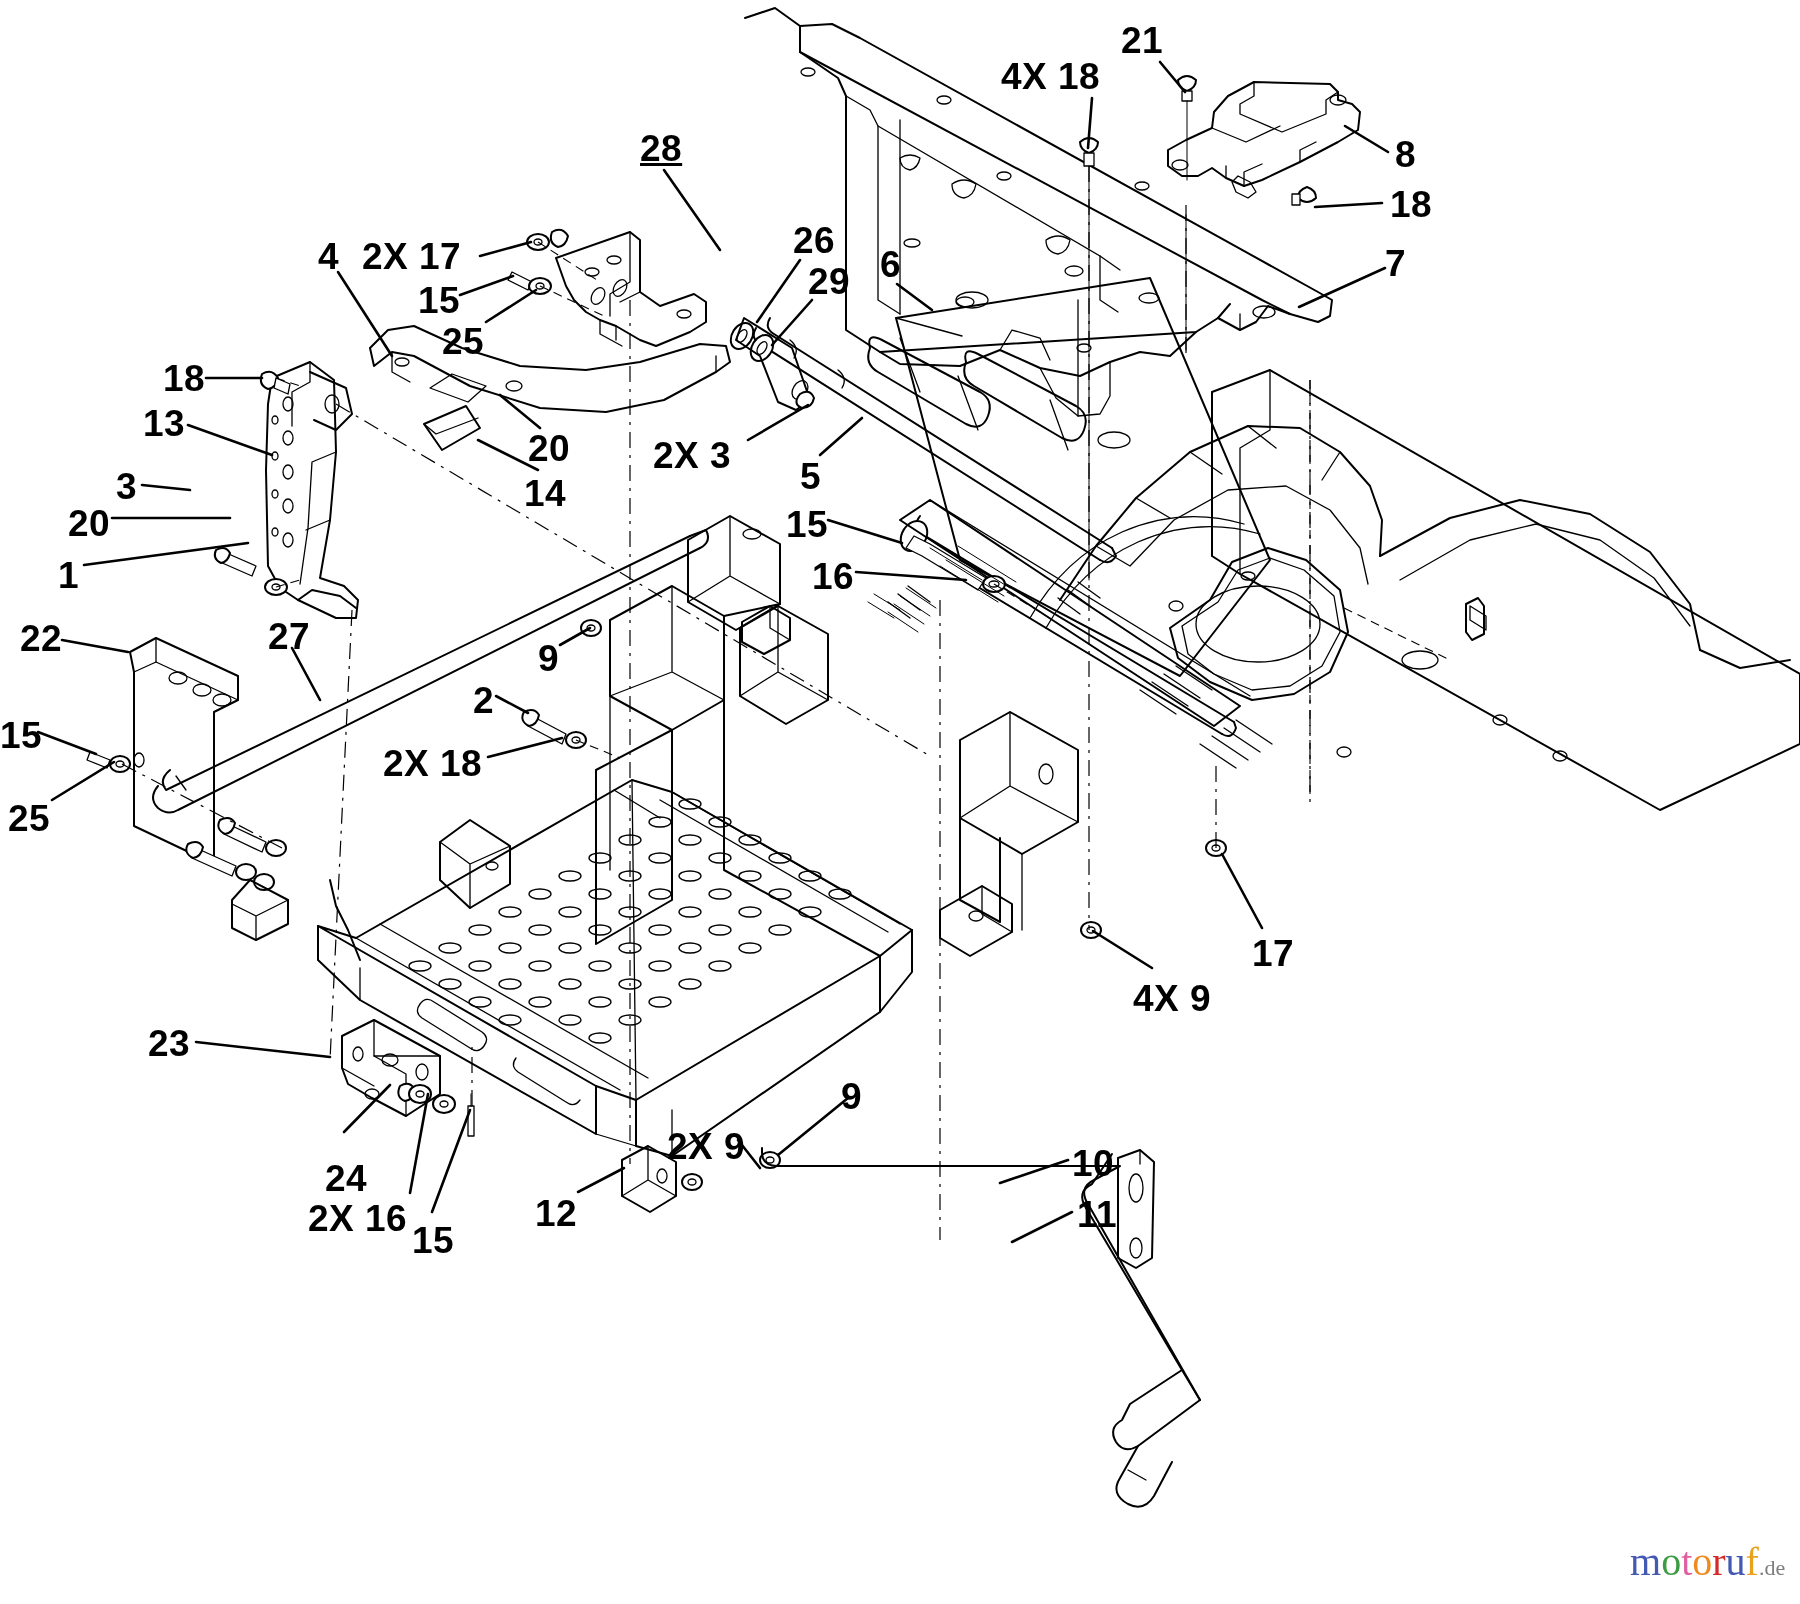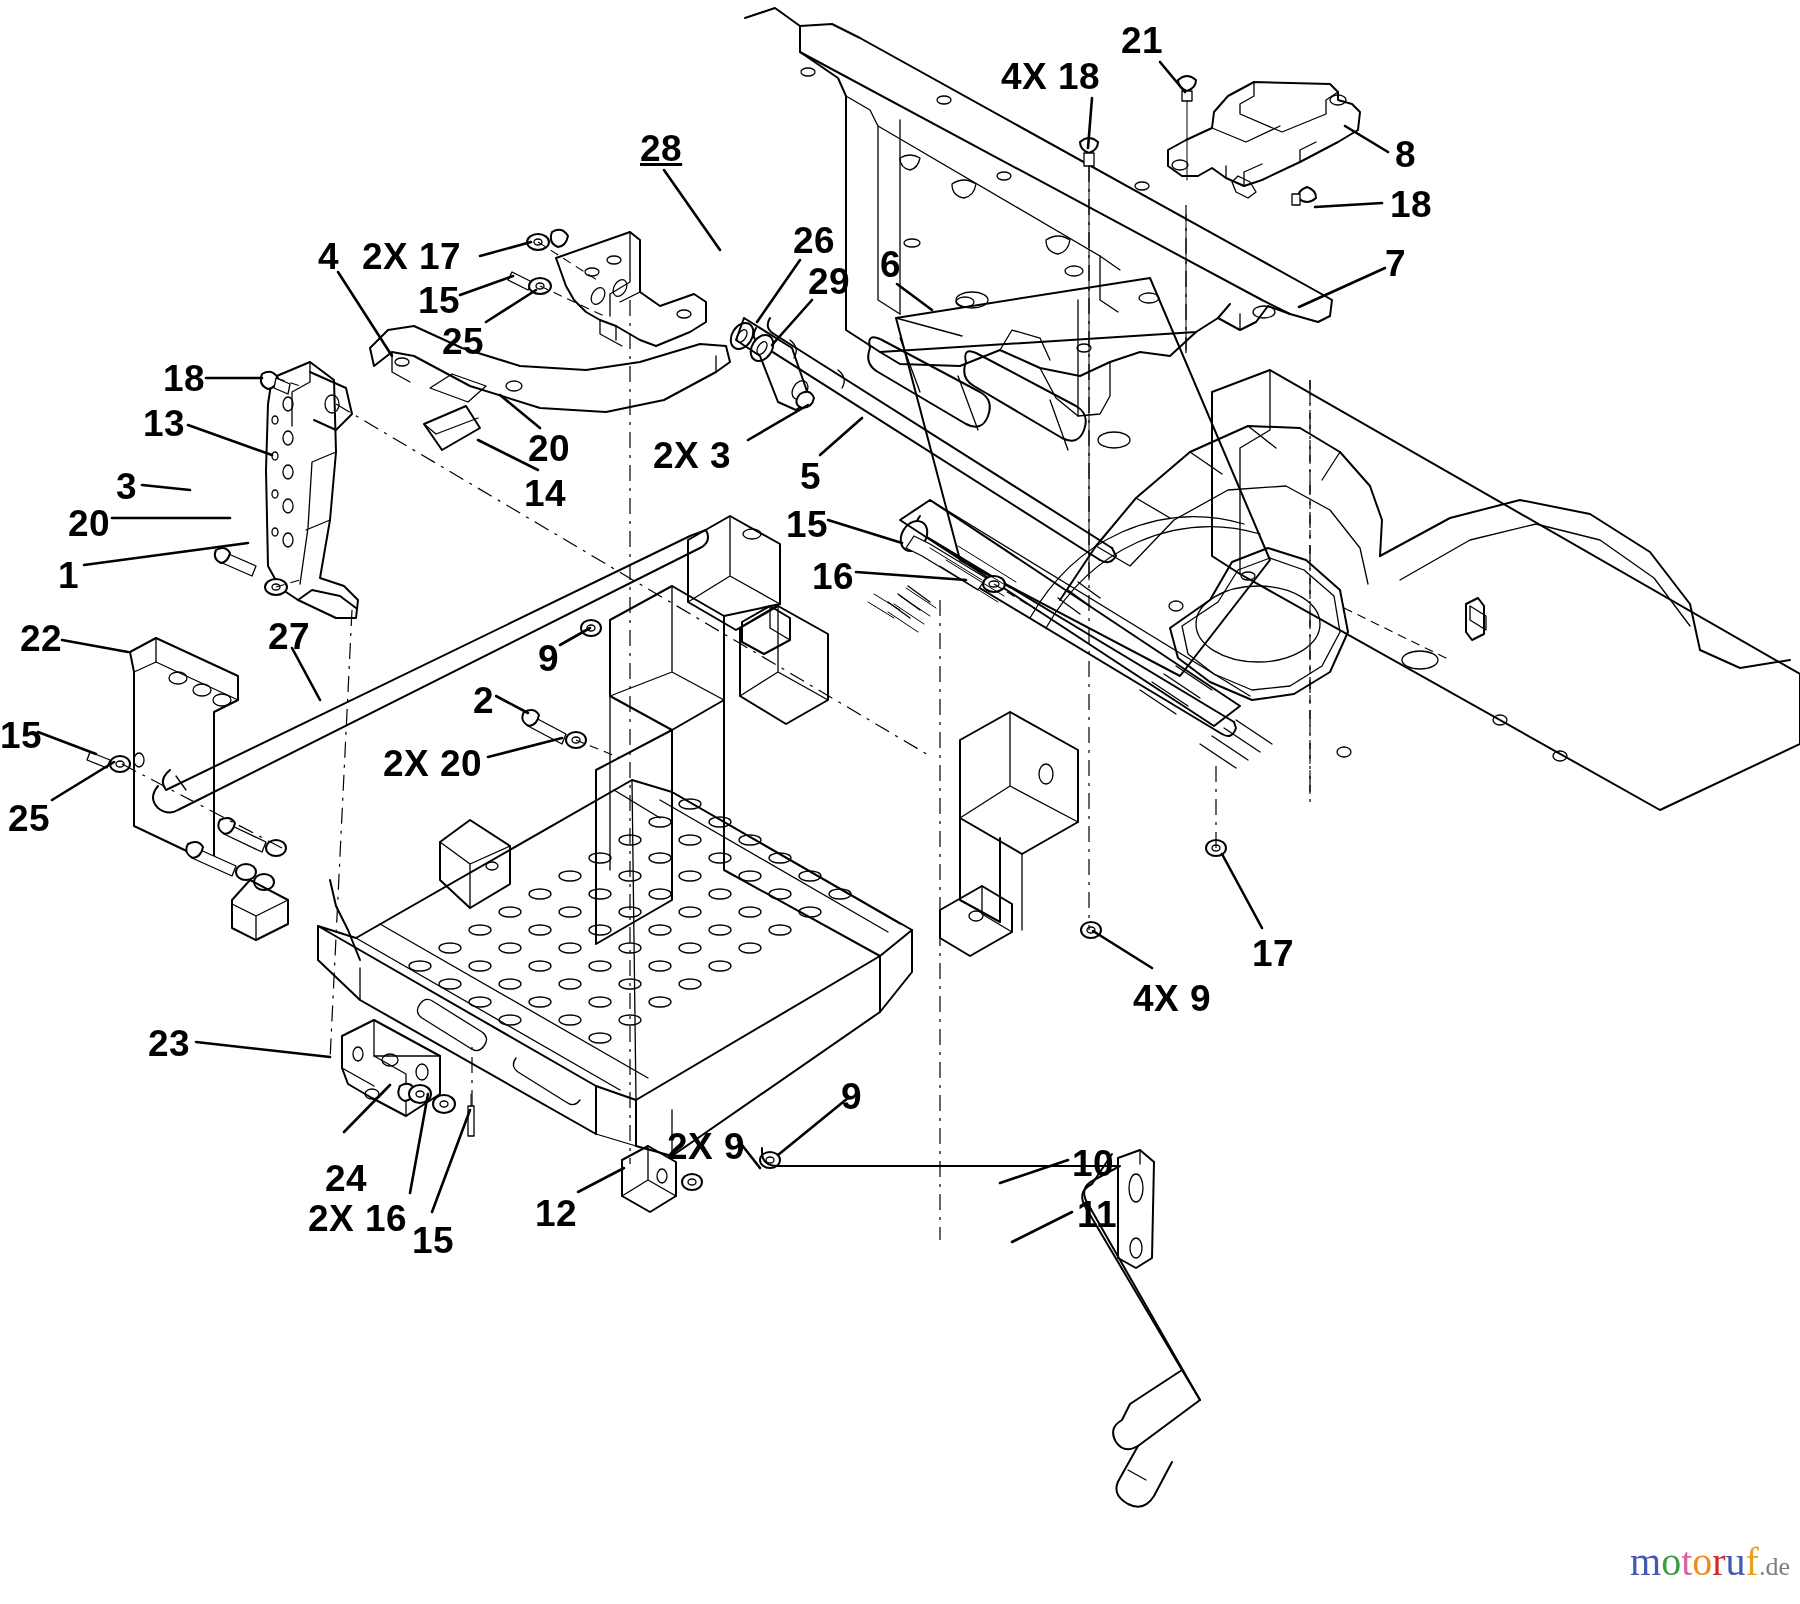--- a/index.html
+++ b/index.html
@@ -28,21 +28,21 @@
     left:1630px; top:1540px;
     font-family:"Liberation Serif", serif;
     font-size:40px;
     line-height:44px;
     white-space:nowrap;
     user-select:none;
   }
   #watermark span{display:inline-block;}
   .wm-suffix{
     font-family:"Liberation Serif", serif;
-    font-size:26px;
+    font-size:22px;
     color:#7d7d7d;
     vertical-align:baseline;
   }
 </style>
 </head>
 <body>
 
 <div id="sheet">
 
   <svg id="art" viewBox="0 0 1800 1604" xmlns="http://www.w3.org/2000/svg">
@@ -584,21 +584,21 @@
       <div class="callout" style="left: 68px; top: 505px;">20</div>
       <div class="callout" style="left: 58px; top: 557px;">1</div>
       <div class="callout" style="left: 786px; top: 506px;">15</div>
       <div class="callout" style="left: 812px; top: 558px;">16</div>
       <div class="callout" style="left: 538px; top: 640px;">9</div>
       <div class="callout" style="left: 20px; top: 620px;">22</div>
       <div class="callout" style="left: 268px; top: 618px;">27</div>
       <div class="callout" style="left: 473px; top: 682px;">2</div>
       <div class="callout" style="left: 0px; top: 717px;">15</div>
       <div class="callout" style="left: 8px; top: 800px;">25</div>
-      <div class="callout" style="left: 383px; top: 745px;">2X 20</div>
+      <div class="callout" style="left: 383px; top: 745px;">2X 18</div>
       <div class="callout" style="left: 1252px; top: 935px;">17</div>
       <div class="callout" style="left: 1133px; top: 980px;">4X 9</div>
       <div class="callout" style="left: 148px; top: 1025px;">23</div>
       <div class="callout" style="left: 325px; top: 1140px; margin-top: 20px;">24</div>
       <div class="callout" style="left: 308px; top: 1200px;">2X 16</div>
       <div class="callout" style="left: 412px; top: 1222px;">15</div>
       <div class="callout" style="left: 535px; top: 1195px;">12</div>
       <div class="callout" style="left: 667px; top: 1128px;">2X 9</div>
       <div class="callout" style="left: 841px; top: 1078px;">9</div>
       <div class="callout" style="left: 1072px; top: 1145px;">10</div>

